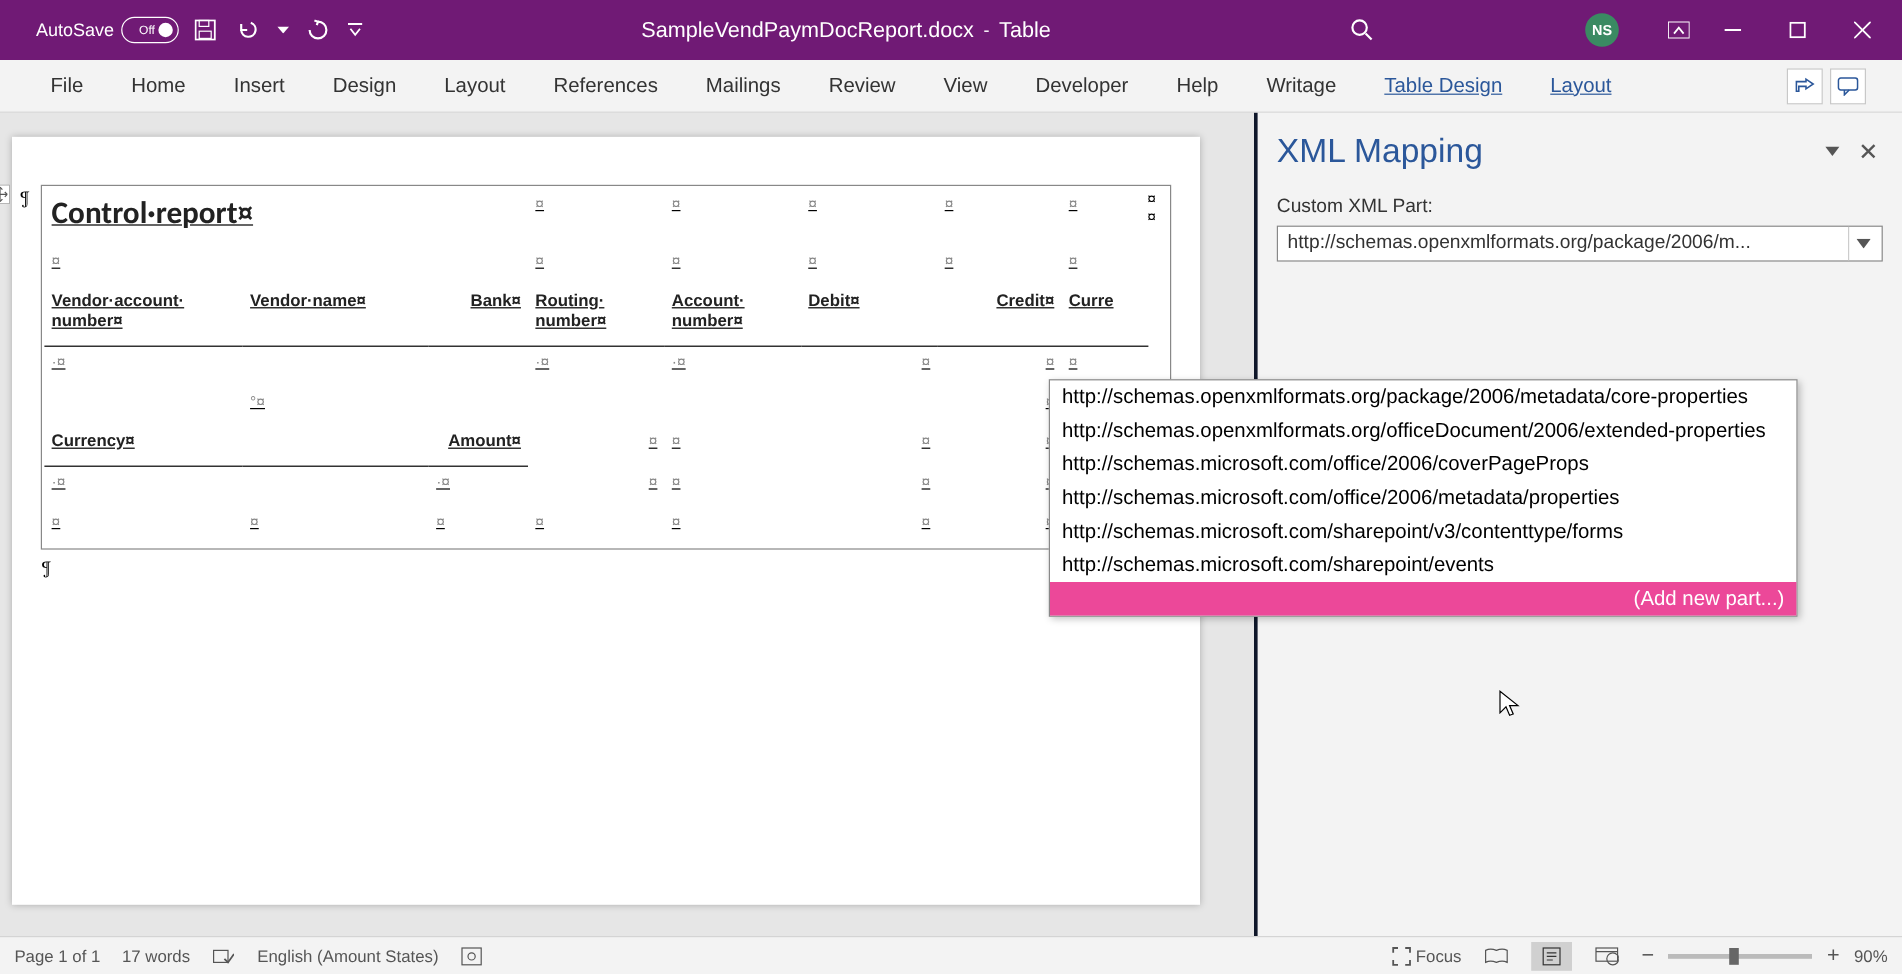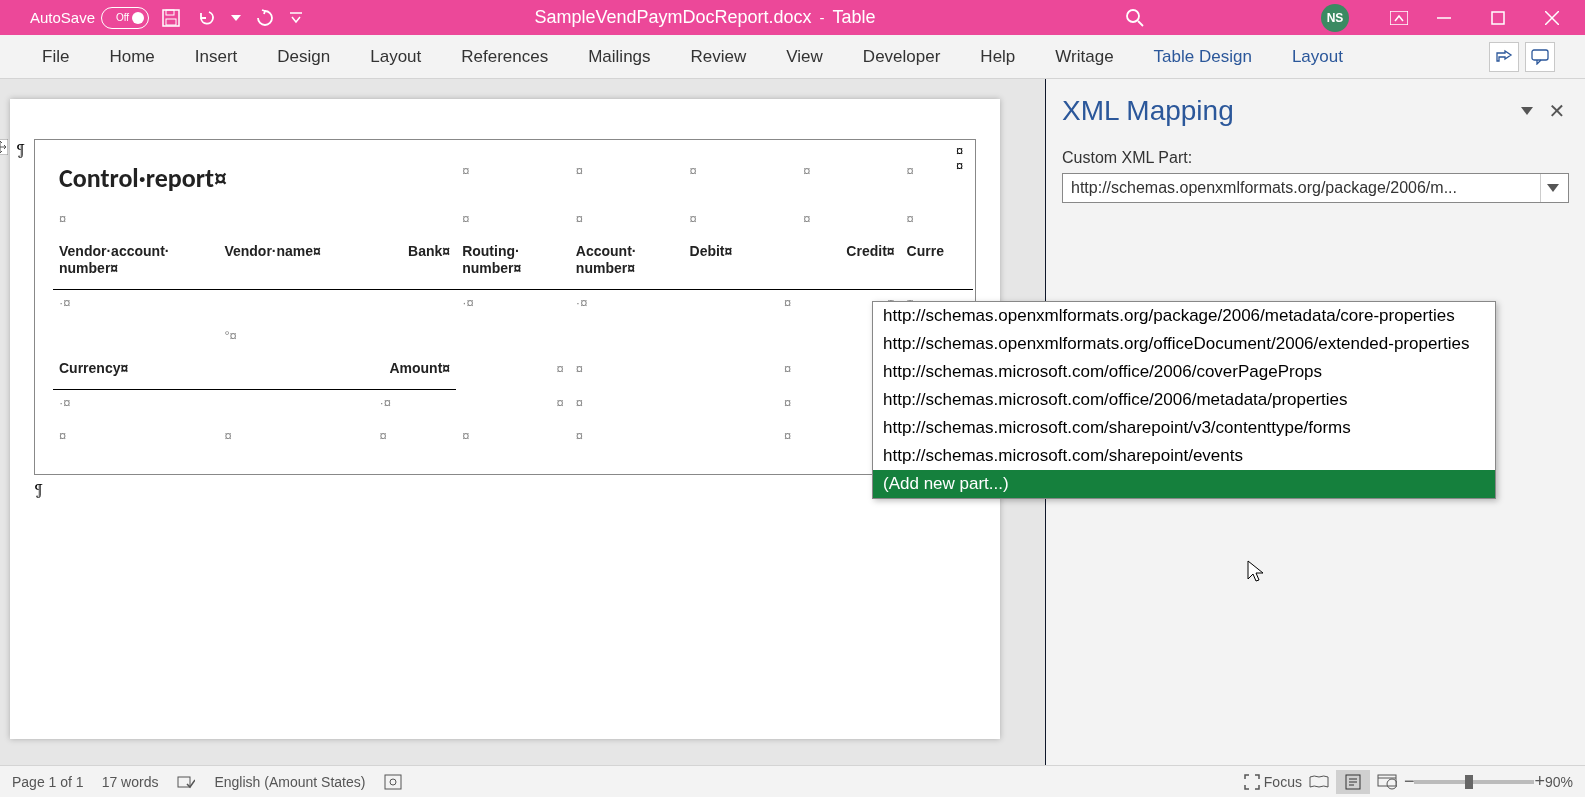--- a/index.html
+++ b/index.html
@@ -1,20 +1,20 @@
 <!DOCTYPE html>
 <html><head>
 <meta charset="utf-8">
 <style>
 * { margin: 0; padding: 0; box-sizing: border-box; font-family: 'Segoe UI', Tahoma, sans-serif; }
 html, body { width: 1585px; height: 812px; overflow: hidden; background: #fff; }
 
 
 .titlebar {
-  height: 35px; background: #ec4899; color: #fff; display: flex; align-items: center;
+  height: 50px; background: #701a75; color: #fff; display: flex; align-items: center;
   padding: 0 10px; gap: 8px; font-size: 15px;
 }
 .autosave-wrap { display: flex; align-items: center; gap: 6px; margin-left: 20px; }
 .autosave-toggle {
   width: 48px; height: 22px; border: 1.5px solid #fff; border-radius: 11px;
   display: flex; align-items: center; padding: 0 4px 0 0; justify-content: flex-end;
   font-size: 10px; gap: 3px;
 }
 .autosave-toggle .knob { width: 12px; height: 12px; border-radius: 50%; background: #fff; }
 .tb-icon { width: 28px; height: 28px; display: flex; align-items: center; justify-content: center; cursor: pointer; }
@@ -29,21 +29,21 @@
 
 
 .ribbon {
   height: 44px; background: #f3f3f3; border-bottom: 1px solid #d4d4d4;
   display: flex; align-items: stretch; padding: 0 24px; gap: 4px;
 }
 .ribbon .tab {
   padding: 0 18px; display: flex; align-items: center; font-size: 17px; color: #333;
   cursor: pointer;
 }
-.ribbon .tab.context { color: #2b579a; }
+.ribbon .tab.context { color: #2b579a; text-decoration: underline; }
 .ribbon .right { margin-left: auto; display: flex; align-items: center; gap: 6px; padding-right: 6px; }
 .ribbon .rb-icon {
   width: 30px; height: 30px; border: 1px solid #c8c8c8; display: flex;
   align-items: center; justify-content: center; background: #fff;
 }
 
 
 .main { display: flex; height: calc(812px - 50px - 44px - 32px); }
 .doc-area {
   flex: 1; background: #e6e6e6; padding: 20px 10px 20px 10px; position: relative; overflow: hidden;
@@ -59,24 +59,24 @@
 
 .doc-table { border-collapse: collapse; width: 920px; }
 .doc-table td {
   border: none; padding: 4px 6px 12px 6px; vertical-align: top; font-size: 14px;
   font-family: Calibri, sans-serif; color: #222;
 }
 .doc-title-cell { font-size: 26px; font-weight: 700; font-family: Calibri, sans-serif; }
 .hdr-row td { border-bottom: 1.5px solid #000; font-weight: 700; }
 .sub-hdr-row td.b { border-bottom: 1.5px solid #000; font-weight: 700; }
 .cell-mark { color: #888; font-size: 13px; }
-.outer-border { border: 1px solid #888; padding: 18px; }
+.outer-border { border: 1px solid #888; padding: 2px; text-decoration: underline; }
 
 .side-pane {
-  width: 540px; background: #f3f3f3; border-left: 1px solid #0f172a; padding: 16px 16px 8px 16px;
+  width: 540px; background: #f3f3f3; border-left: 3px solid #0f172a; padding: 16px 16px 8px 16px;
   position: relative;
 }
 .pane-header { display: flex; align-items: center; }
 .pane-title { font-size: 28px; color: #2b579a; font-weight: 400; flex: 1; }
 .pane-ctrl { width: 24px; height: 24px; display: flex; align-items: center; justify-content: center; color: #555; cursor: pointer; margin-left: 6px; }
 .pane-label { margin-top: 22px; font-size: 16px; color: #333; }
 .pane-select {
   margin-top: 6px; height: 30px; border: 1px solid #888; background: #fff;
   display: flex; align-items: center; padding: 0 8px; font-size: 16px; color: #333;
   position: relative;
@@ -89,28 +89,28 @@
 .dropdown {
   position: absolute; left: -174px; top: 222px; width: 624px;
   background: #fff; border: 1px solid #888; z-index: 50;
   box-shadow: 2px 2px 6px rgba(0,0,0,.25);
 }
 .dropdown .item {
   padding: 4px 10px; font-size: 17px; color: #000000; cursor: pointer; white-space: nowrap;
   overflow: hidden; text-overflow: ellipsis;
 }
 .dropdown .item.action { color: #2b579a; }
-.dropdown .item.selected { background: #15803d; color: #fff; }
+.dropdown .item.selected { background: #ec4899; color: #fff; text-align: right; }
 
 
 .statusbar {
   height: 32px; background: #f3f3f3; border-top: 1px solid #d4d4d4;
   display: flex; align-items: center; padding: 0 12px; font-size: 14px; color: #555; gap: 18px;
 }
-.statusbar .sb-right { margin-left: auto; display: flex; align-items: center; gap: 0; }
+.statusbar .sb-right { margin-left: auto; display: flex; align-items: center; gap: 12px; }
 .view-btn {
   width: 34px; height: 24px; display: flex; align-items: center; justify-content: center;
   cursor: pointer;
 }
 .view-btn.active { background: #d0d0d0; }
 .zoom-slider {
   width: 120px; height: 4px; background: #bbb; position: relative;
 }
 .zoom-slider .thumb {
   position: absolute; left: 42%; top: -5px; width: 8px; height: 14px; background: #666;

